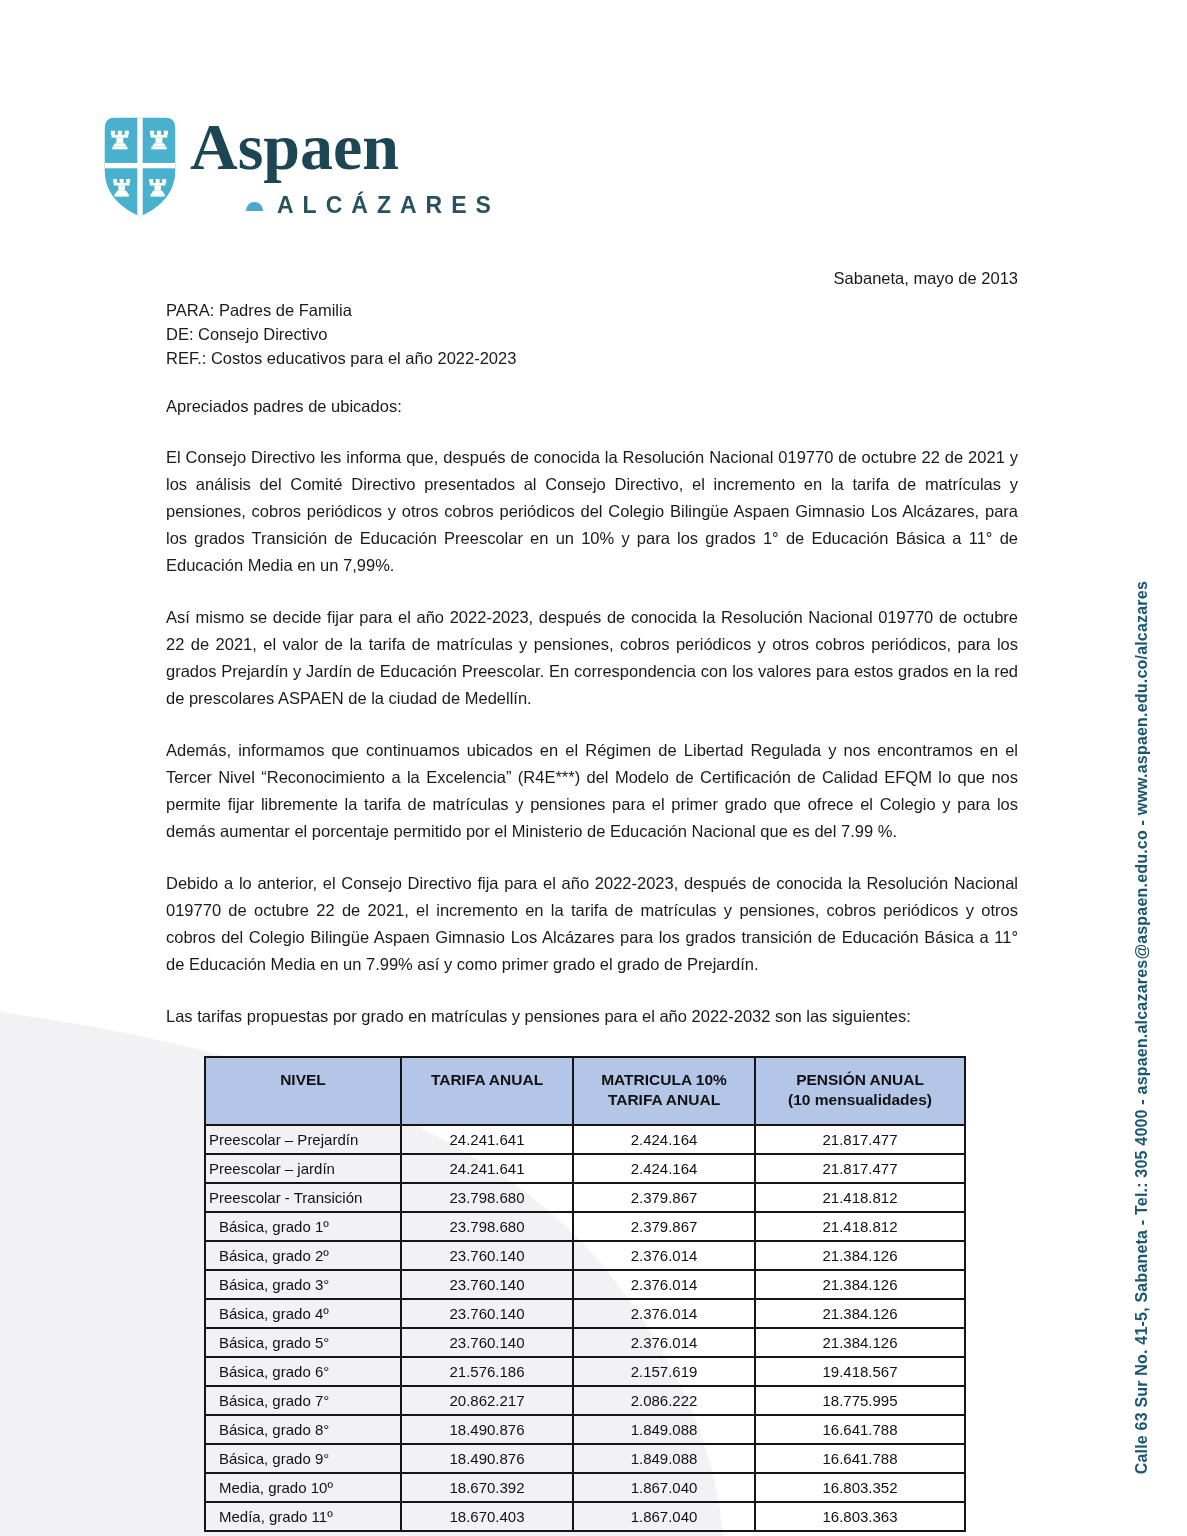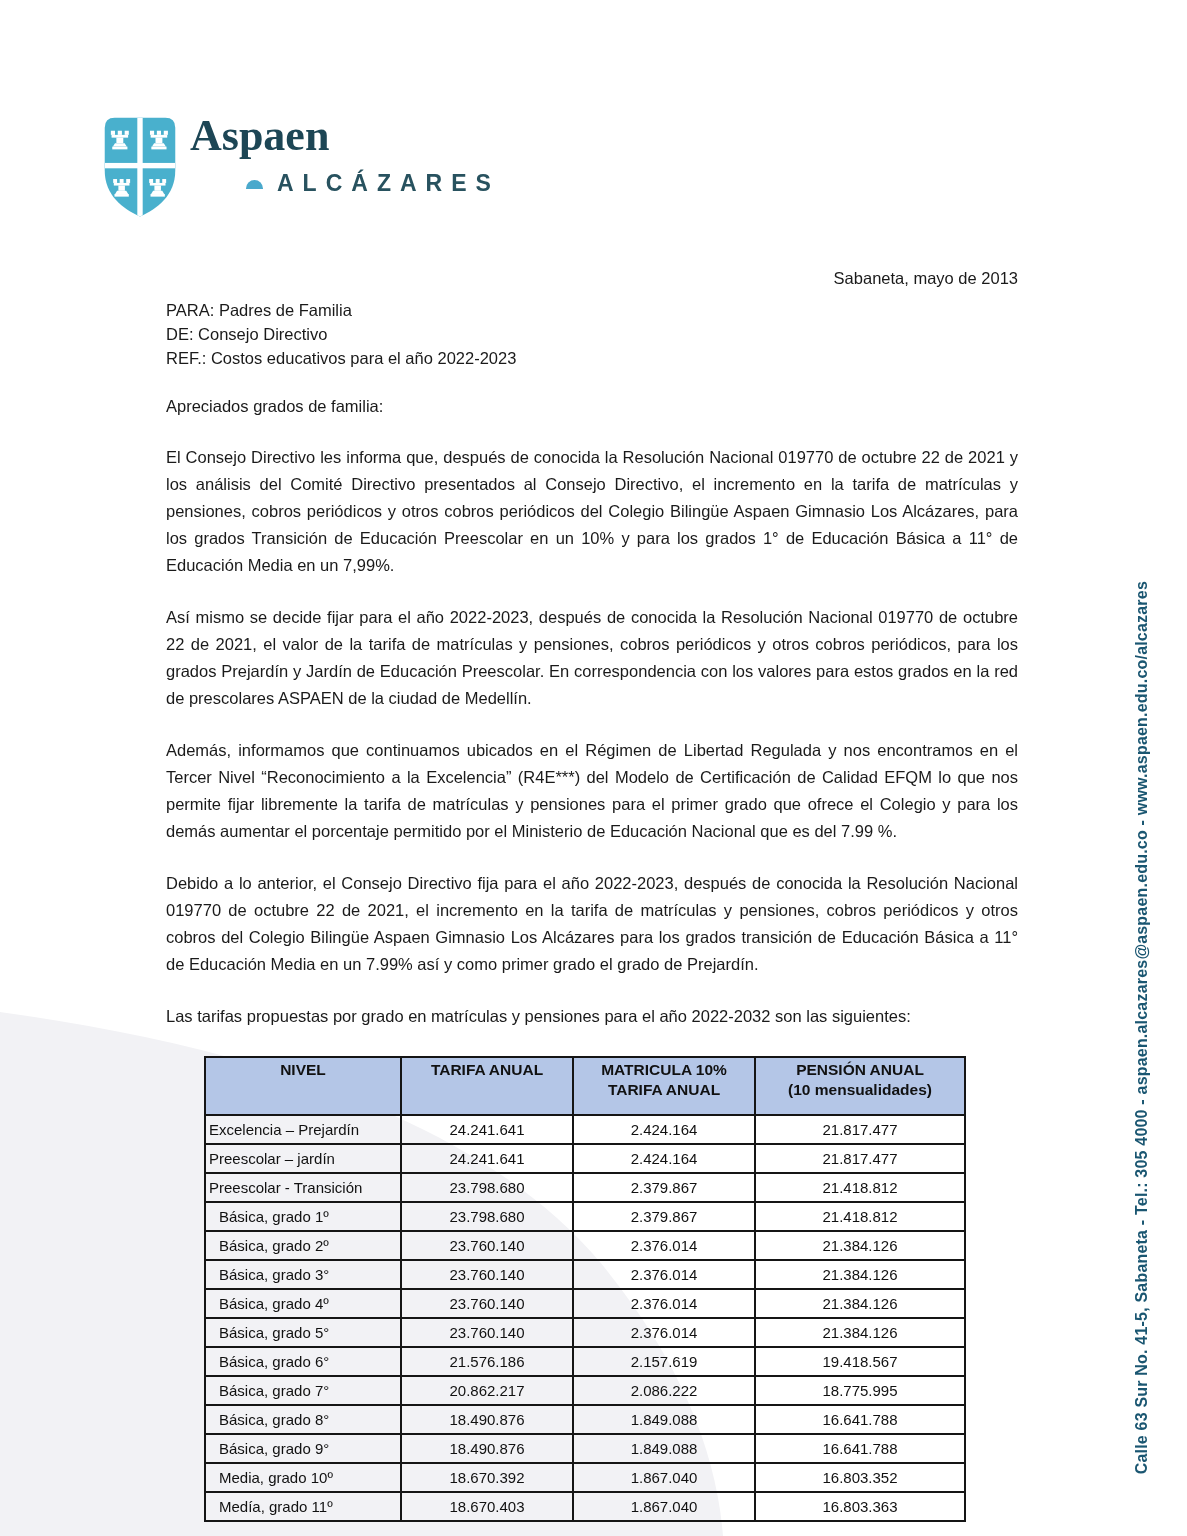--- a/index.html
+++ b/index.html
@@ -23,21 +23,21 @@
   .logo {
     position:absolute; left:94px; top:112px;
     display:flex; align-items:flex-start;
     z-index:2;
   }
   .shield-svg { display:block; }
   .wordmark { margin-left:4px; }
   .brand {
     font-family:"Liberation Serif", serif;
     font-weight:bold;
-    font-size:44px; line-height:1;
+    font-size:66px; line-height:1;
     color:#1d4655;
     letter-spacing:0px;
     margin-top:2px;
   }
   .subbrand-row {
     display:flex; align-items:center;
     margin-top:12px; padding-left:56px;
   }
   .logo-dot {
     width:17px; height:9px;
@@ -69,21 +69,21 @@
     border-collapse:collapse;
     margin:26px 0 0 38px;
     font-size:15px;
     color:#111;
   }
   .tariff th, .tariff td { border:2px solid #151515; }
   .tariff th {
     background:#b4c6e7;
     font-weight:bold; font-size:15.5px;
     text-align:center; vertical-align:top;
-    padding:2px 4px 14px 4px;
+    padding:12px 4px 14px 4px;
     line-height:20px;
   }
   .tariff thead th:nth-child(1) { width:196px; }
   .tariff thead th:nth-child(2) { width:172px; }
   .tariff thead th:nth-child(3) { width:182px; }
   .tariff thead th:nth-child(4) { width:210px; }
   .tariff th:nth-child(1), .tariff th:nth-child(2) { padding-bottom:34px; }
   .tariff td { height:21px; padding:0 3px; }
   .tariff td.c-level { text-align:left; }
   .tariff td.c-level.indent { padding-left:13px; }
@@ -149,41 +149,41 @@
 
   <main class="letter">
     <div class="date-line">Sabaneta, mayo de 2013</div>
 
     <div class="meta">
       <div>PARA: Padres de Familia</div>
       <div>DE: Consejo Directivo</div>
       <div>REF.: Costos educativos para el año 2022-2023</div>
     </div>
 
-    <p class="greeting">Apreciados grados de familia:</p>
+    <p class="greeting">Apreciados padres de ubicados:</p>
 
     <p class="para">El Consejo Directivo les informa que, después de conocida la Resolución Nacional 019770 de octubre 22 de 2021 y los análisis del Comité Directivo presentados al Consejo Directivo, el incremento en la tarifa de matrículas y pensiones, cobros periódicos y otros cobros periódicos del Colegio Bilingüe Aspaen Gimnasio Los Alcázares, para los grados Transición de Educación Preescolar en un 10% y para los grados 1° de Educación Básica a 11° de Educación Media en un 7,99%.</p>
     <p class="para">Así mismo se decide fijar para el año 2022-2023, después de conocida la Resolución Nacional 019770 de octubre 22 de 2021, el valor de la tarifa de matrículas y pensiones, cobros periódicos y otros cobros periódicos, para los grados Prejardín y Jardín de Educación Preescolar. En correspondencia con los valores para estos grados en la red de prescolares ASPAEN de la ciudad de Medellín.</p>
     <p class="para">Además, informamos que continuamos ubicados en el Régimen de Libertad Regulada y nos encontramos en el Tercer Nivel “Reconocimiento a la Excelencia” (R4E***) del Modelo de Certificación de Calidad EFQM lo que nos permite fijar libremente la tarifa de matrículas y pensiones para el primer grado que ofrece el Colegio y para los demás aumentar el porcentaje permitido por el Ministerio de Educación Nacional que es del 7.99 %.</p>
     <p class="para">Debido a lo anterior, el Consejo Directivo fija para el año 2022-2023, después de conocida la Resolución Nacional 019770 de octubre 22 de 2021, el incremento en la tarifa de matrículas y pensiones, cobros periódicos y otros cobros del Colegio Bilingüe Aspaen Gimnasio Los Alcázares para los grados transición  de Educación Básica a 11° de Educación Media en un 7.99% así y como primer grado el grado de Prejardín.</p>
 
     <p class="intro">Las tarifas propuestas por grado en matrículas y pensiones para el año 2022-2032 son las siguientes:</p>
 
     <table class="tariff">
       <thead>
         <tr id="tariff-head-row">
             <th>NIVEL</th>
             <th>TARIFA ANUAL</th>
             <th>MATRICULA 10%<br>TARIFA ANUAL</th>
             <th>PENSIÓN ANUAL<br>(10 mensualidades)</th>
           </tr>
       </thead>
       <tbody id="tariff-body">
           <tr>
-            <td class="c-level">Excelencia – Prejardín</td>
+            <td class="c-level">Preescolar – Prejardín</td>
             <td class="c-num">24.241.641</td>
             <td class="c-num">2.424.164</td>
             <td class="c-num">21.817.477</td>
           </tr>
           <tr>
             <td class="c-level">Preescolar – jardín</td>
             <td class="c-num">24.241.641</td>
             <td class="c-num">2.424.164</td>
             <td class="c-num">21.817.477</td>
           </tr>

